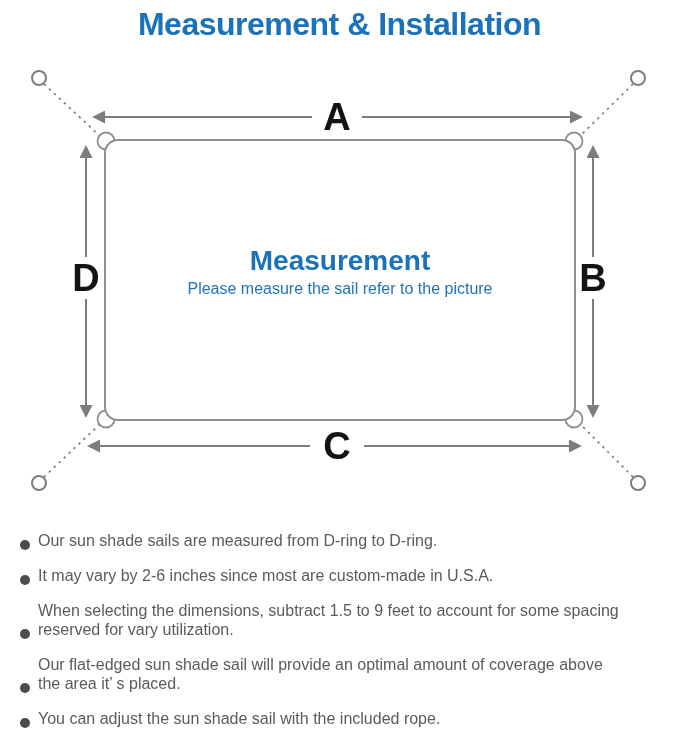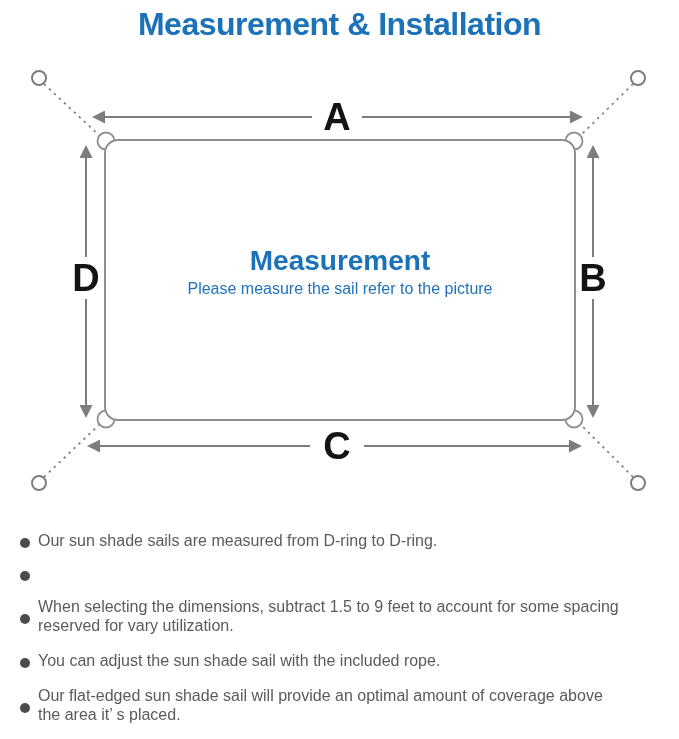--- a/index.html
+++ b/index.html
@@ -54,21 +54,21 @@
     font-size:16px;
     text-anchor:middle;dominant-baseline:central;
   }
   .notes{
     position:absolute;top:531px;left:0;width:679px;
     box-sizing:border-box;
     padding:0 2px 0 20px;
   }
   .note{
     display:flex;
-    align-items:center;
+    align-items:flex-end;
     margin-bottom:16px;
     color:var(--note-gray);
     font-size:16px;line-height:19px;
   }
   .dot{
     flex:0 0 auto;
     width:10px;height:10px;border-radius:50%;
     background:var(--dot-gray);
     margin:5px 8px 0 0;
   }
@@ -137,39 +137,42 @@
 
     <div class="note">
       <span class="dot"></span>
       <div class="note-text">
         <div class="note-line">Our sun shade sails are measured from D-ring to D-ring.</div>
       </div>
     </div>
 
     <div class="note">
       <span class="dot"></span>
+      <div class="note-text">
+        <div class="note-line">It may vary by 2-6 inches since most are custom-made in U.S.A.</div>
+      </div>
     </div>
 
     <div class="note">
       <span class="dot"></span>
       <div class="note-text">
         <div class="note-line">When selecting the dimensions, subtract 1.5 to 9 feet to account for some spacing</div>
         <div class="note-line">reserved for vary utilization.</div>
       </div>
     </div>
 
     <div class="note">
       <span class="dot"></span>
       <div class="note-text">
-        <div class="note-line">You can adjust the sun shade sail with the included rope.</div>
+        <div class="note-line">Our flat-edged sun shade sail will provide an optimal amount of coverage above</div>
+        <div class="note-line">the area it’ s placed.</div>
       </div>
     </div>
 
     <div class="note">
       <span class="dot"></span>
       <div class="note-text">
-        <div class="note-line">Our flat-edged sun shade sail will provide an optimal amount of coverage above</div>
-        <div class="note-line">the area it’ s placed.</div>
+        <div class="note-line">You can adjust the sun shade sail with the included rope.</div>
       </div>
     </div>
 
   </div>
 </div>
 
 </body></html>

